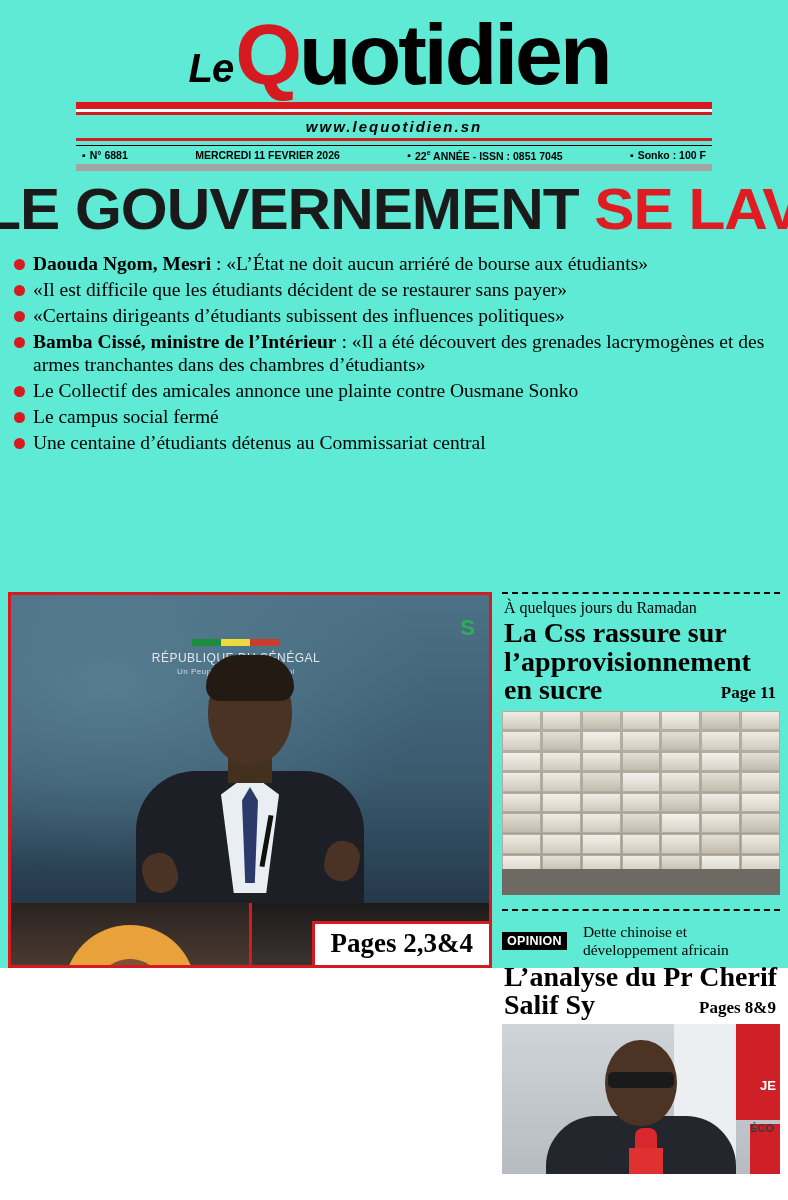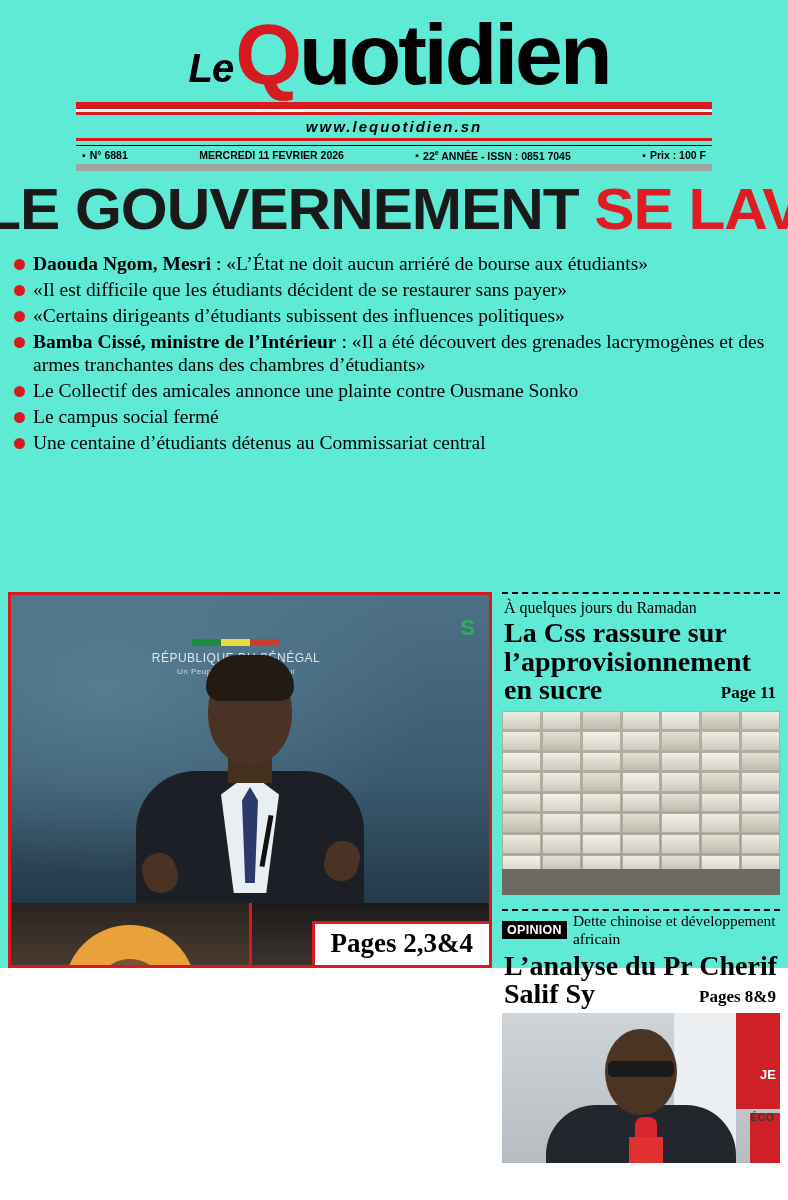--- a/index.html
+++ b/index.html
@@ -355,22 +355,22 @@
     position:absolute;bottom:0;left:0;right:0;height:26px;background:#6e6a63;
   }
 
   .dash-mid {
     border-top: 2px dashed #000;
     margin-top: 14px;
   }
   .opinion-row {
     display: flex;
     align-items: center;
-    gap: 6px;
-    margin-top: 1px;
+    gap: 16px;
+    margin-top: 12px;
   }
   .opinion-badge {
     background: #000;
     color: #fff;
     font-family: "Liberation Sans", sans-serif;
     font-weight: bold;
     font-size: 12.5px;
     padding: 2px 5px;
     letter-spacing: 0.3px;
   }
@@ -412,21 +412,21 @@
       <div class="rule-gap"></div>
       <div class="rule-thin"></div>
       <div class="website">www.lequotidien.sn</div>
       <div class="rule-thin"></div>
     </div>
 
     <div class="infobar">
       <span class="sq">N° 6881</span>
       <span class="nosq">MERCREDI 11 FEVRIER 2026</span>
       <span class="sq"><span>22</span><span class="sup">e</span><span> ANNÉE - ISSN : 0851 7045</span></span>
-      <span class="sq">Prix : 100 F</span>
+      <span class="sq">Sonko : 100 F</span>
     </div>
   </div>
 
 
   <div class="headline">
     <span class="blk">LE GOUVERNEMENT</span>
     <span class="red">SE LAVE À GRANDE EAU</span>
   </div>
 
   <div class="bullets">

